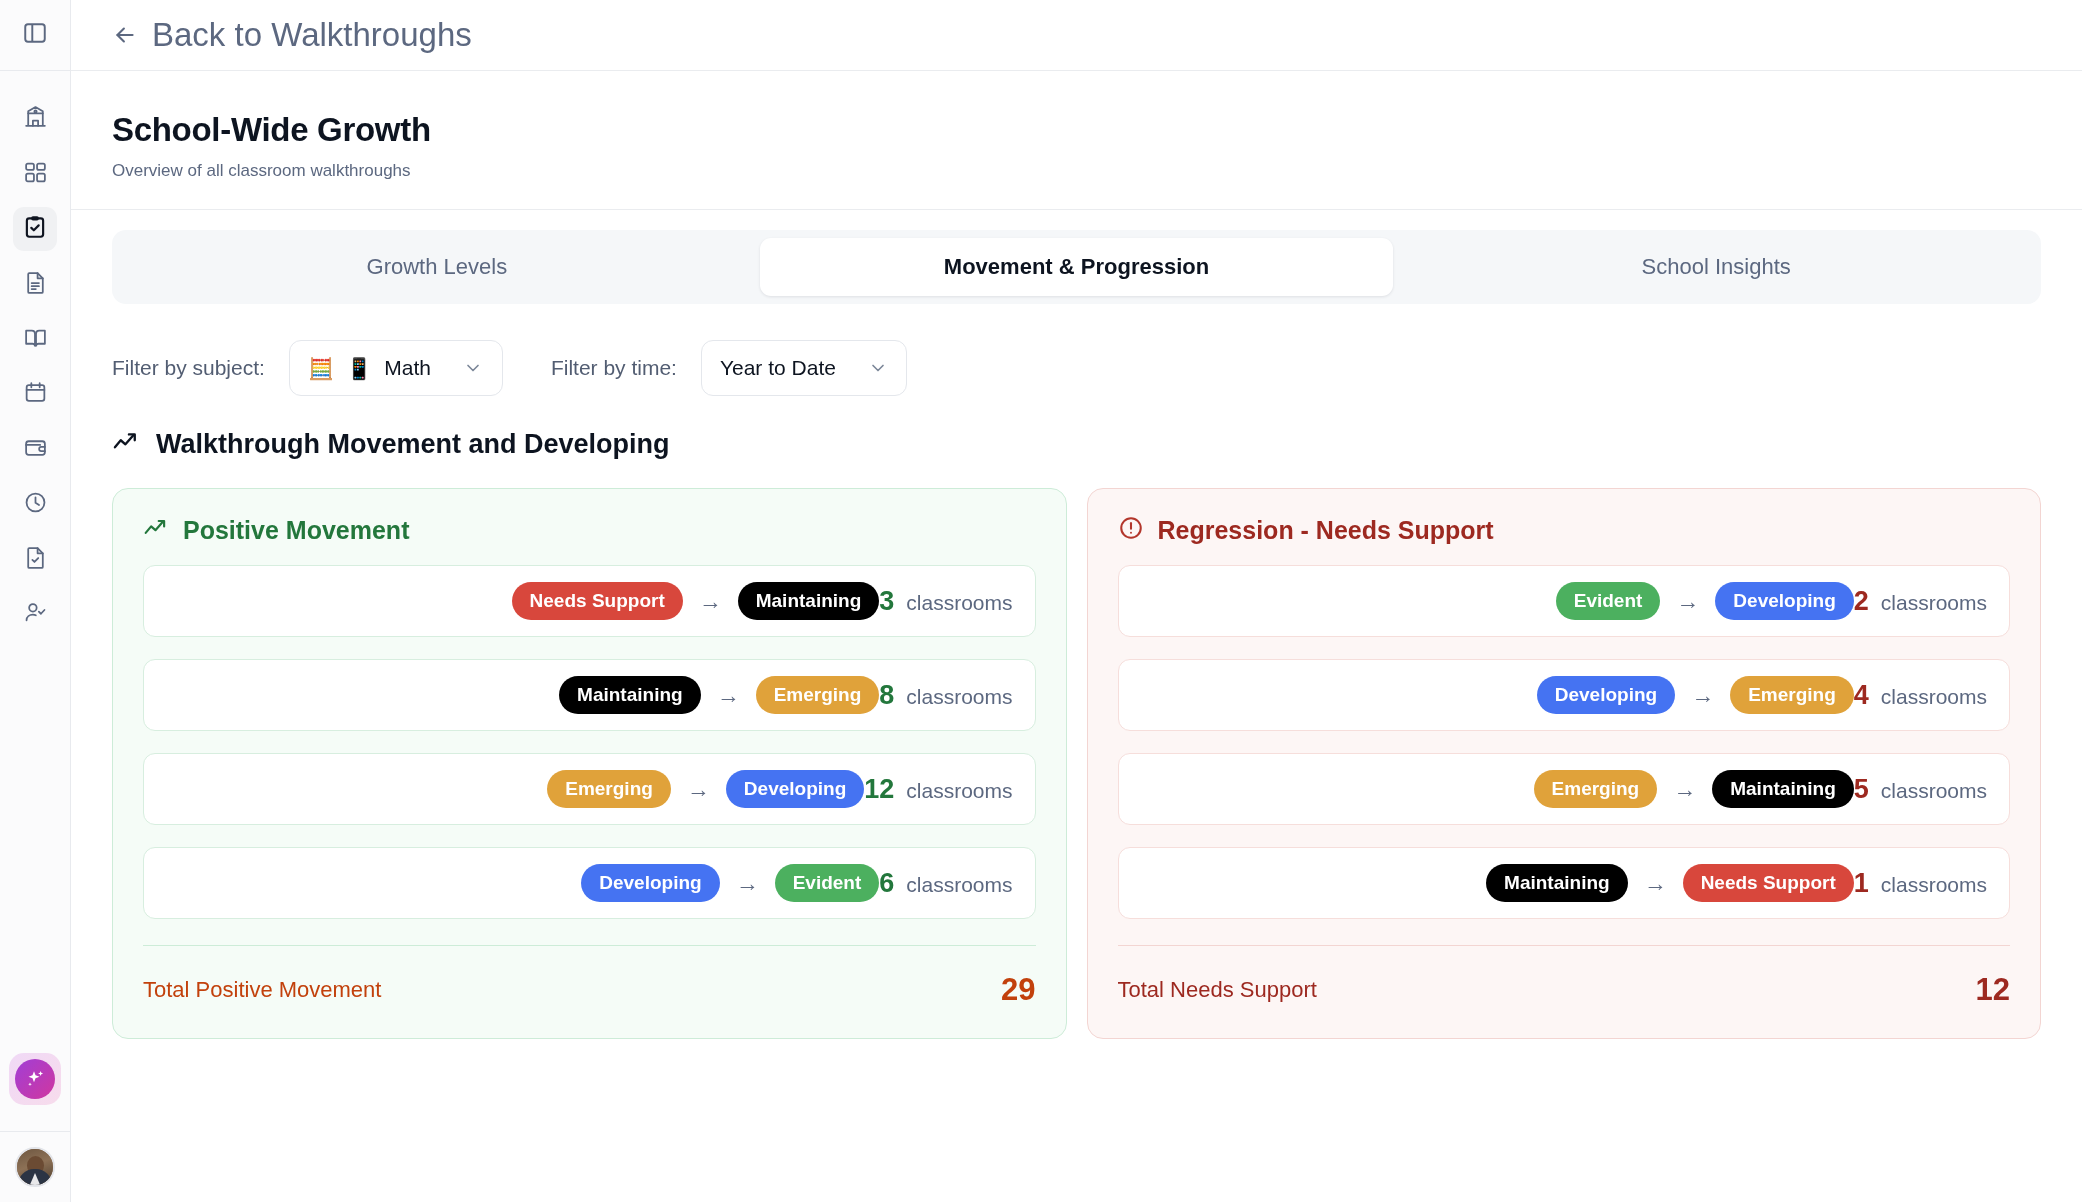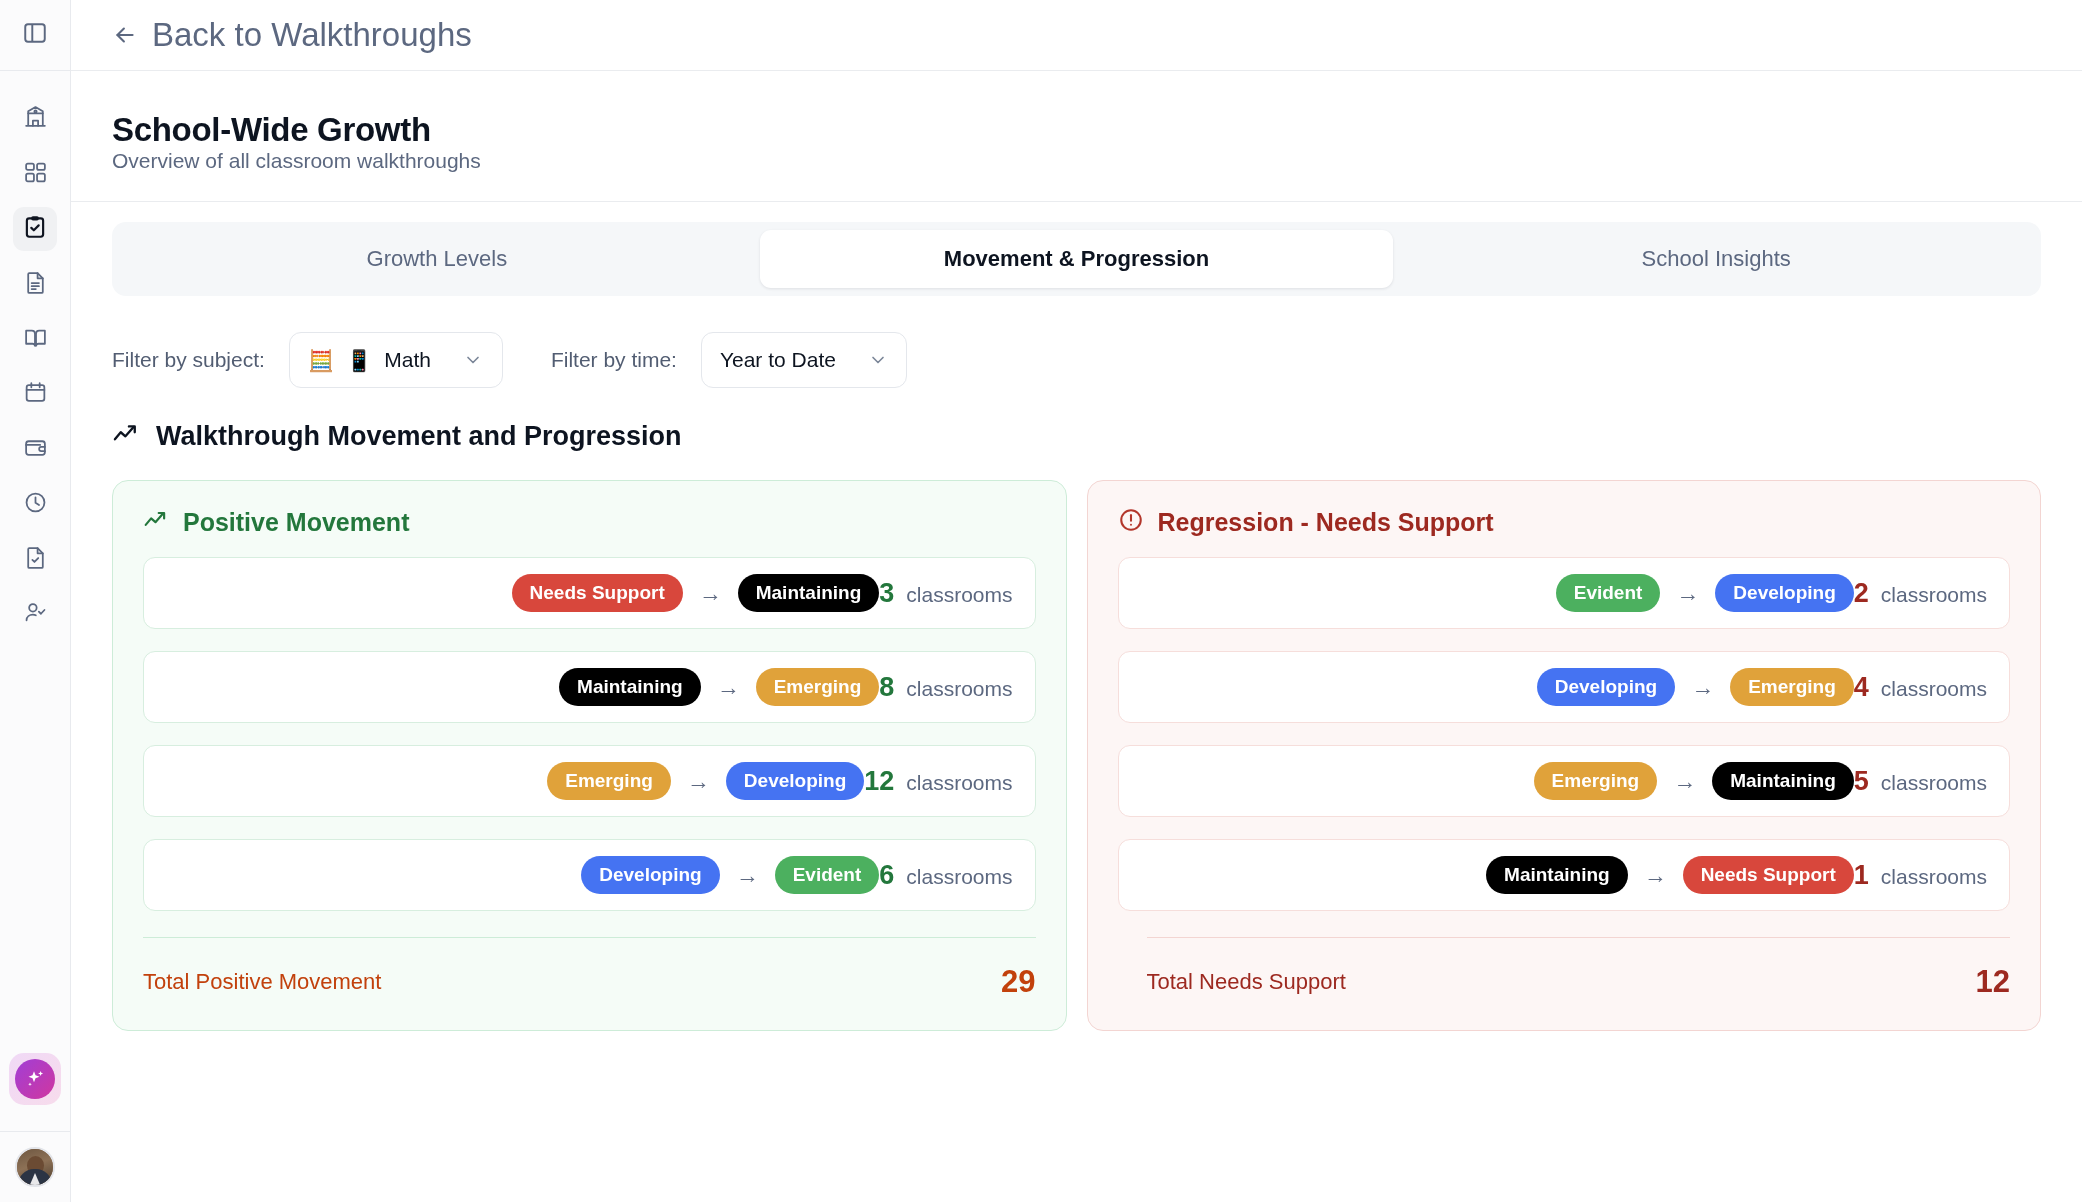--- a/index.html
+++ b/index.html
@@ -68,21 +68,21 @@
     padding-left: 41px;
   }
   .back-link {
     display: flex; align-items: center; gap: 14px;
     color: #5c6880; font-size: 33px; cursor: pointer;
   }
   .back-arrow { display: flex; align-items: center; }
 
   .page-head { padding: 40px 43px 28px 41px; border-bottom: 1px solid #eaecef; }
   .page-title { font-size: 33px; font-weight: 700; color: #0d1420; letter-spacing: -0.3px; }
-  .page-sub { font-size: 21px; color: #5c6880; }
+  .page-sub { font-size: 17px; color: #5c6880; margin-top: 12px; }
 
   .tabs-wrap { padding: 20px 41px 0 41px; }
   .tabs {
     background: #f5f7f9; border-radius: 14px;
     display: flex; padding: 8px; gap: 6px; height: 74px;
   }
   .tab {
     flex: 1 1 0; display: flex; align-items: center; justify-content: center;
     border-radius: 11px; font-size: 22px; color: #5c6880; cursor: pointer;
   }
@@ -142,21 +142,21 @@
   .count { font-size: 27px; font-weight: 700; }
   .panel.positive .count { color: #23773c; }
   .panel.negative .count { color: #9d2920; }
   .count-label { font-size: 21px; color: #5c6880; }
 
   .total {
     display: flex; align-items: center; justify-content: space-between;
     margin-top: 26px; padding-top: 26px;
   }
   .panel.positive .total { border-top: 1px solid #cdecd8; }
-  .panel.negative .total { border-top: 1px solid #f3d5d2; margin-left: 29px; }
+  .panel.negative .total { border-top: 1px solid #f3d5d2; }
   .total-label { font-size: 22px; font-weight: 500; }
   .total-val { font-size: 31px; font-weight: 700; }
   .panel.positive .total-label, .panel.positive .total-val { color: #c2410c; }
   .panel.negative .total-label, .panel.negative .total-val { color: #9d2920; }
 </style>
 </head>
 <body>
 
 <div class="app">
 
@@ -336,21 +336,21 @@
       </div>
     </div>
 
     <div class="section-head">
       <span>
         <svg width="28" height="28" viewBox="0 0 24 24" fill="none" stroke="#0d1420" stroke-width="2" stroke-linecap="round" stroke-linejoin="round">
           <path d="M2.5 16.5l5-6 4 3.5 7-8"></path>
             <path d="M14.5 5.5h5v5"></path>
         </svg>
       </span>
-      <span class="section-title">Walkthrough Movement and Progression</span>
+      <span class="section-title">Walkthrough Movement and Developing</span>
     </div>
 
     <div class="panels">
 
       <section class="panel positive">
         <div class="panel-head">
           <span>
             <svg width="26" height="26" viewBox="0 0 24 24" fill="none" stroke="#23773c" stroke-width="2" stroke-linecap="round" stroke-linejoin="round">
               <path d="M2.5 16.5l5-6 4 3.5 7-8"></path>
                 <path d="M14.5 5.5h5v5"></path>

